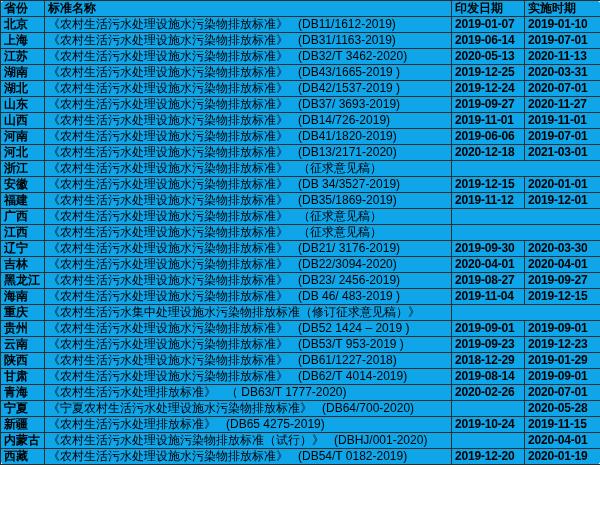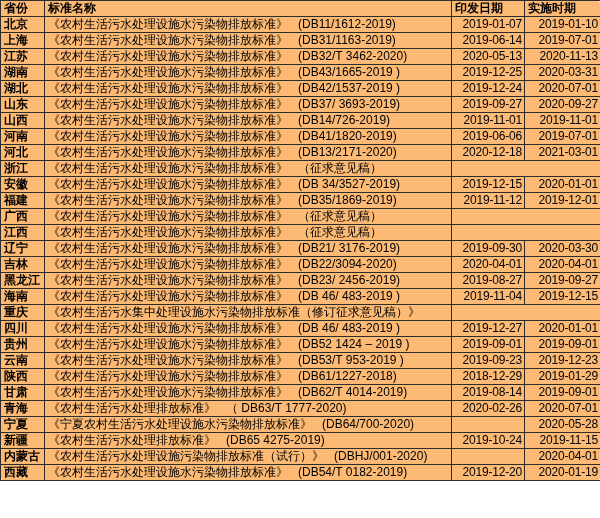--- a/index.html
+++ b/index.html
@@ -10,43 +10,42 @@
     background: #ffffff;
     overflow: hidden;
   }
   table.standards {
     width: 600px;
     height: 416px;
     border-collapse: collapse;
     table-layout: fixed;
     font-family: "Liberation Sans", "DejaVu Sans", sans-serif;
     color: #000000;
-    background: #fdba74;
+    background: #0ea5e9;
     border-radius: 6px;
   }
   col.c-prov  { width: 44px; }
   col.c-std   { width: 407px; }
   col.c-issue { width: 73px; }
   col.c-impl  { width: 76px; }
   th, td {
     border: 1px solid #2d2d2d;
     padding: 0 2px 0 3px;
     font-size: 12px;
     line-height: 15px;
     text-align: left;
     vertical-align: middle;
     white-space: nowrap;
     overflow: hidden;
   }
   th { font-weight: 700; }
   .cjk { font-weight: 700; }
   td.date-cell {
-    font-weight: 400;
+    font-weight: 700;
     letter-spacing: -0.2px;
-    text-align: right;
   }
   span.std-title { font-weight: 400; }
   span.std-code {
     font-weight: 400;
     margin-left: 10px;
   }
   span.std-code:empty { margin-left: 0; }
 </style>
 </head>
 <body>
@@ -94,21 +93,21 @@
       <tr>
         <td class="cjk">湖北</td>
         <td><span class="std-title">《农村生活污水处理设施水污染物排放标准》</span><span class="std-code">(DB42/1537-2019 )</span></td>
         <td class="date-cell">2019-12-24</td>
         <td class="date-cell">2020-07-01</td>
       </tr>
       <tr>
         <td class="cjk">山东</td>
         <td><span class="std-title">《农村生活污水处理设施水污染物排放标准》</span><span class="std-code">(DB37/ 3693-2019)</span></td>
         <td class="date-cell">2019-09-27</td>
-        <td class="date-cell">2020-09-27</td>
+        <td class="date-cell">2020-11-27</td>
       </tr>
       <tr>
         <td class="cjk">山西</td>
         <td><span class="std-title">《农村生活污水处理设施水污染物排放标准》</span><span class="std-code">(DB14/726-2019)</span></td>
         <td class="date-cell">2019-11-01</td>
         <td class="date-cell">2019-11-01</td>
       </tr>
       <tr>
         <td class="cjk">河南</td>
         <td><span class="std-title">《农村生活污水处理设施水污染物排放标准》</span><span class="std-code">(DB41/1820-2019)</span></td>
@@ -171,26 +170,20 @@
         <td><span class="std-title">《农村生活污水处理设施水污染物排放标准》</span><span class="std-code">(DB 46/ 483-2019 )</span></td>
         <td class="date-cell">2019-11-04</td>
         <td class="date-cell">2019-12-15</td>
       </tr>
       <tr>
         <td class="cjk">重庆</td>
         <td><span class="std-title">《农村生活污水集中处理设施水污染物排放标准（修订征求意见稿）》</span></td>
         <td class="date-cell" colspan="2"></td>
       </tr>
       <tr>
-        <td class="cjk">四川</td>
-        <td><span class="std-title">《农村生活污水处理设施水污染物排放标准》</span><span class="std-code">(DB 46/ 483-2019 )</span></td>
-        <td class="date-cell">2019-12-27</td>
-        <td class="date-cell">2020-01-01</td>
-      </tr>
-      <tr>
         <td class="cjk">贵州</td>
         <td><span class="std-title">《农村生活污水处理设施水污染物排放标准》</span><span class="std-code">(DB52 1424 – 2019 )</span></td>
         <td class="date-cell">2019-09-01</td>
         <td class="date-cell">2019-09-01</td>
       </tr>
       <tr>
         <td class="cjk">云南</td>
         <td><span class="std-title">《农村生活污水处理设施水污染物排放标准》</span><span class="std-code">(DB53/T 953-2019 )</span></td>
         <td class="date-cell">2019-09-23</td>
         <td class="date-cell">2019-12-23</td>

